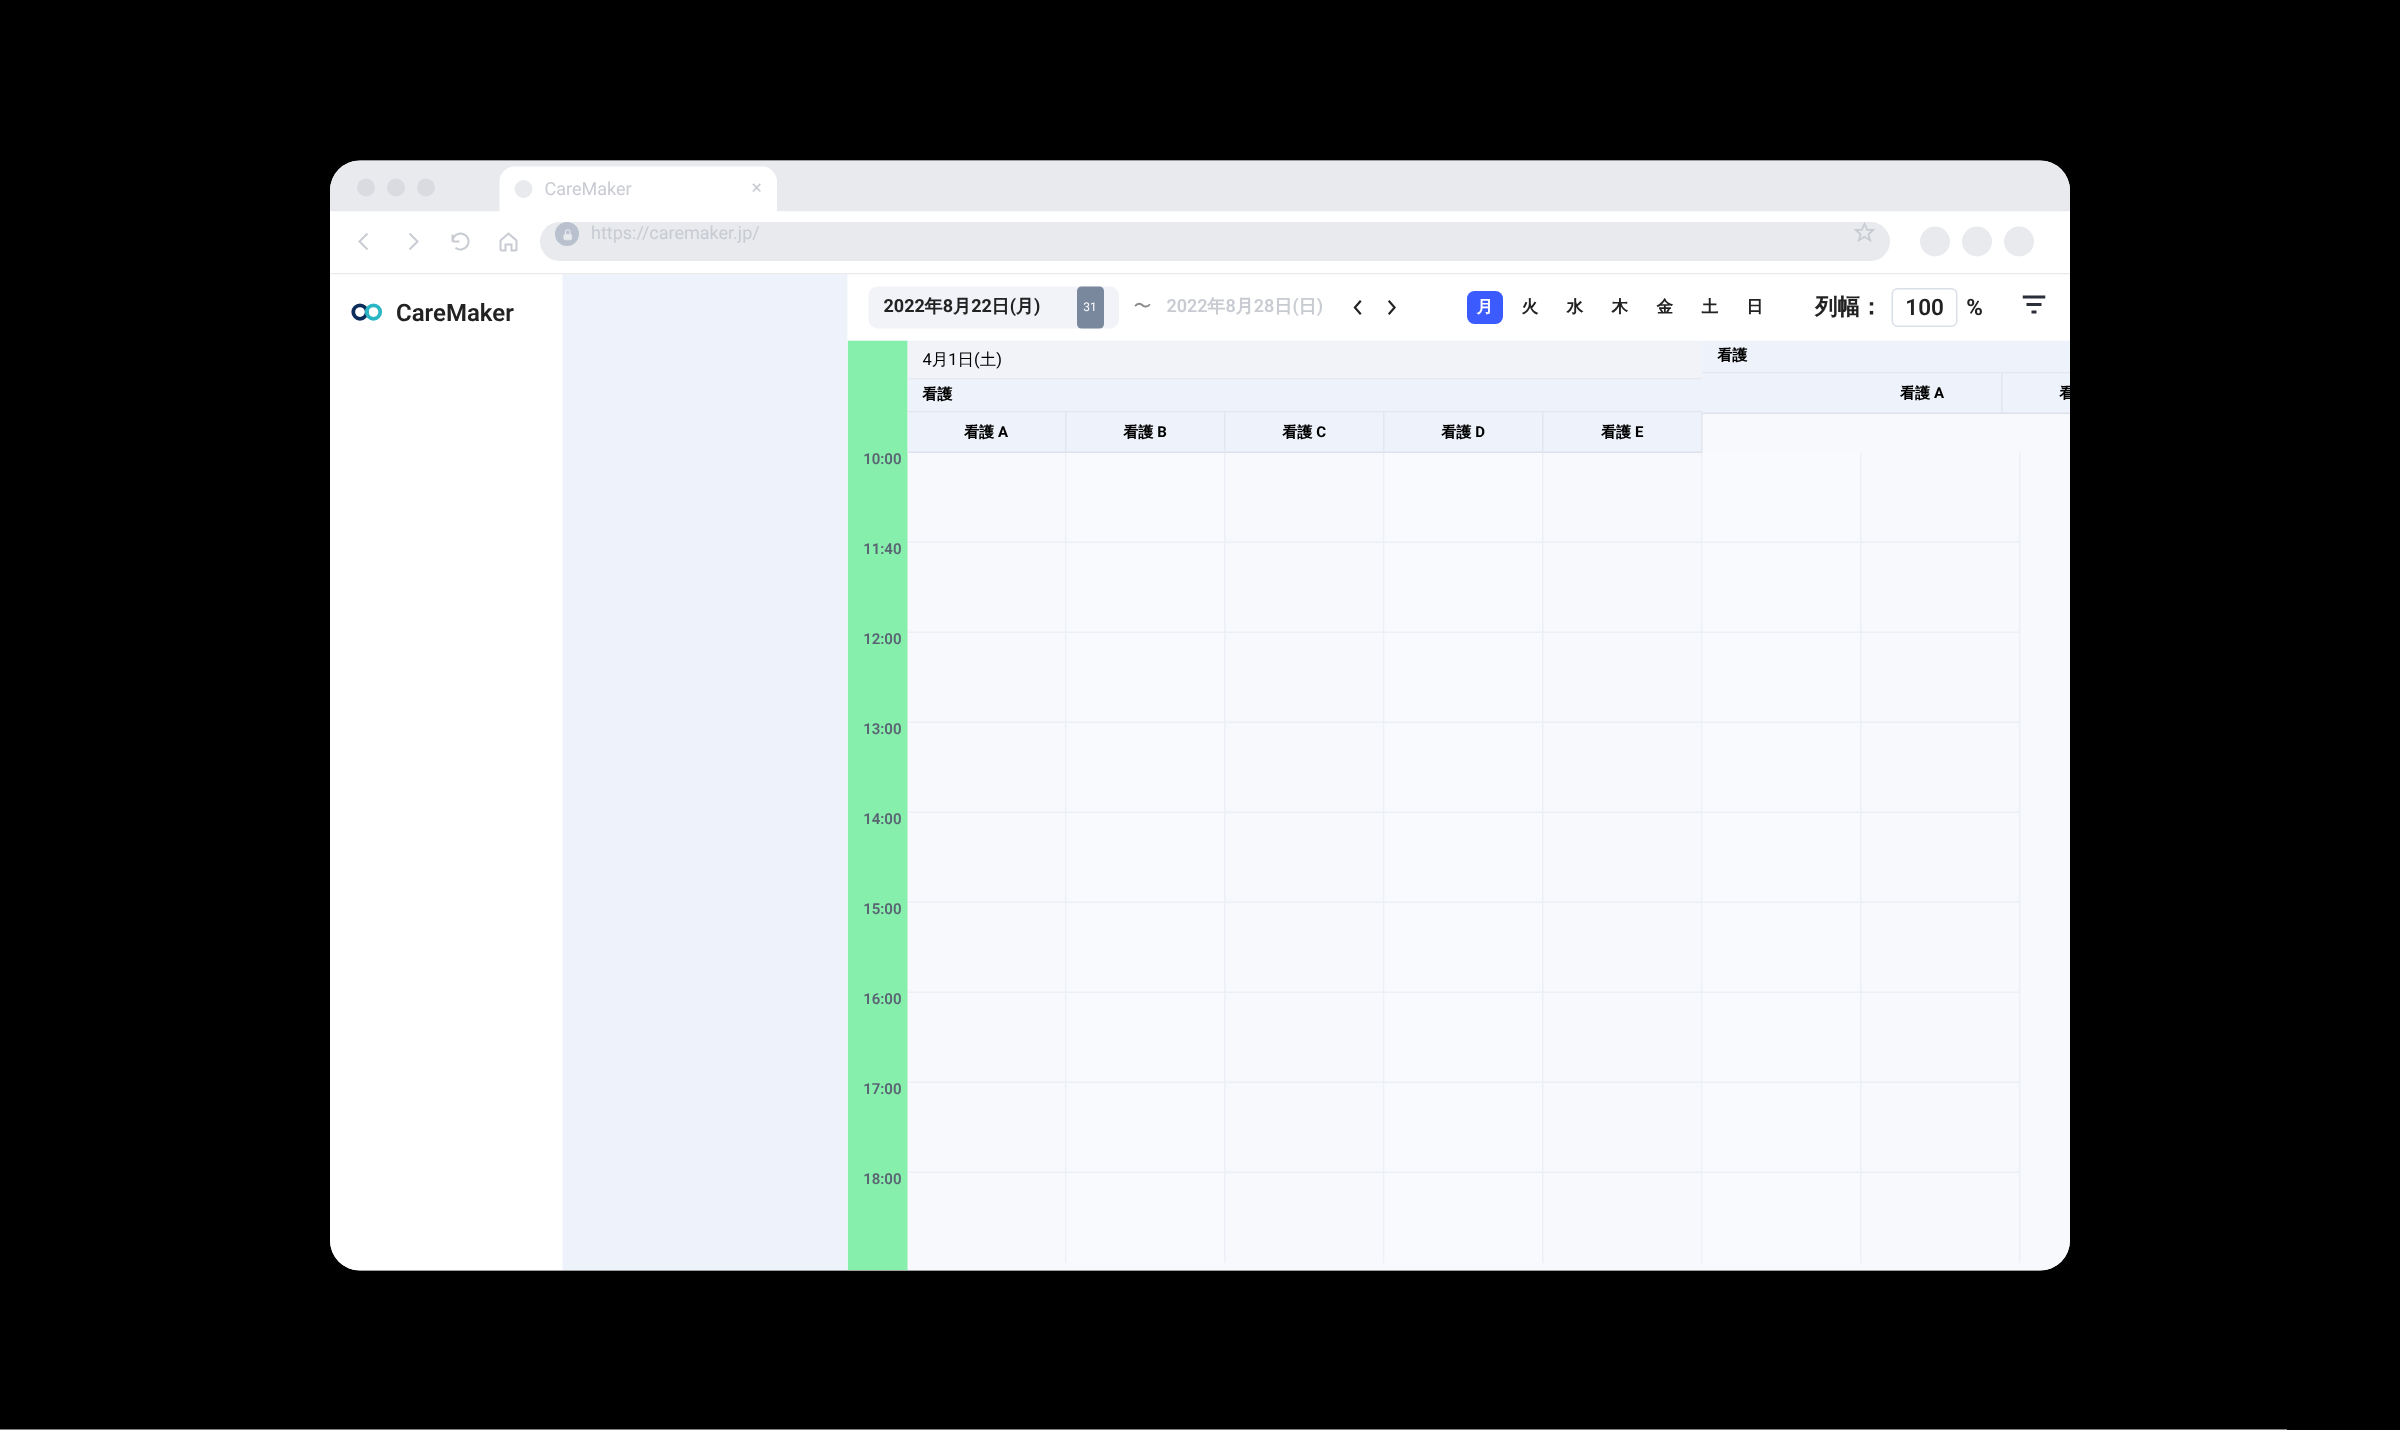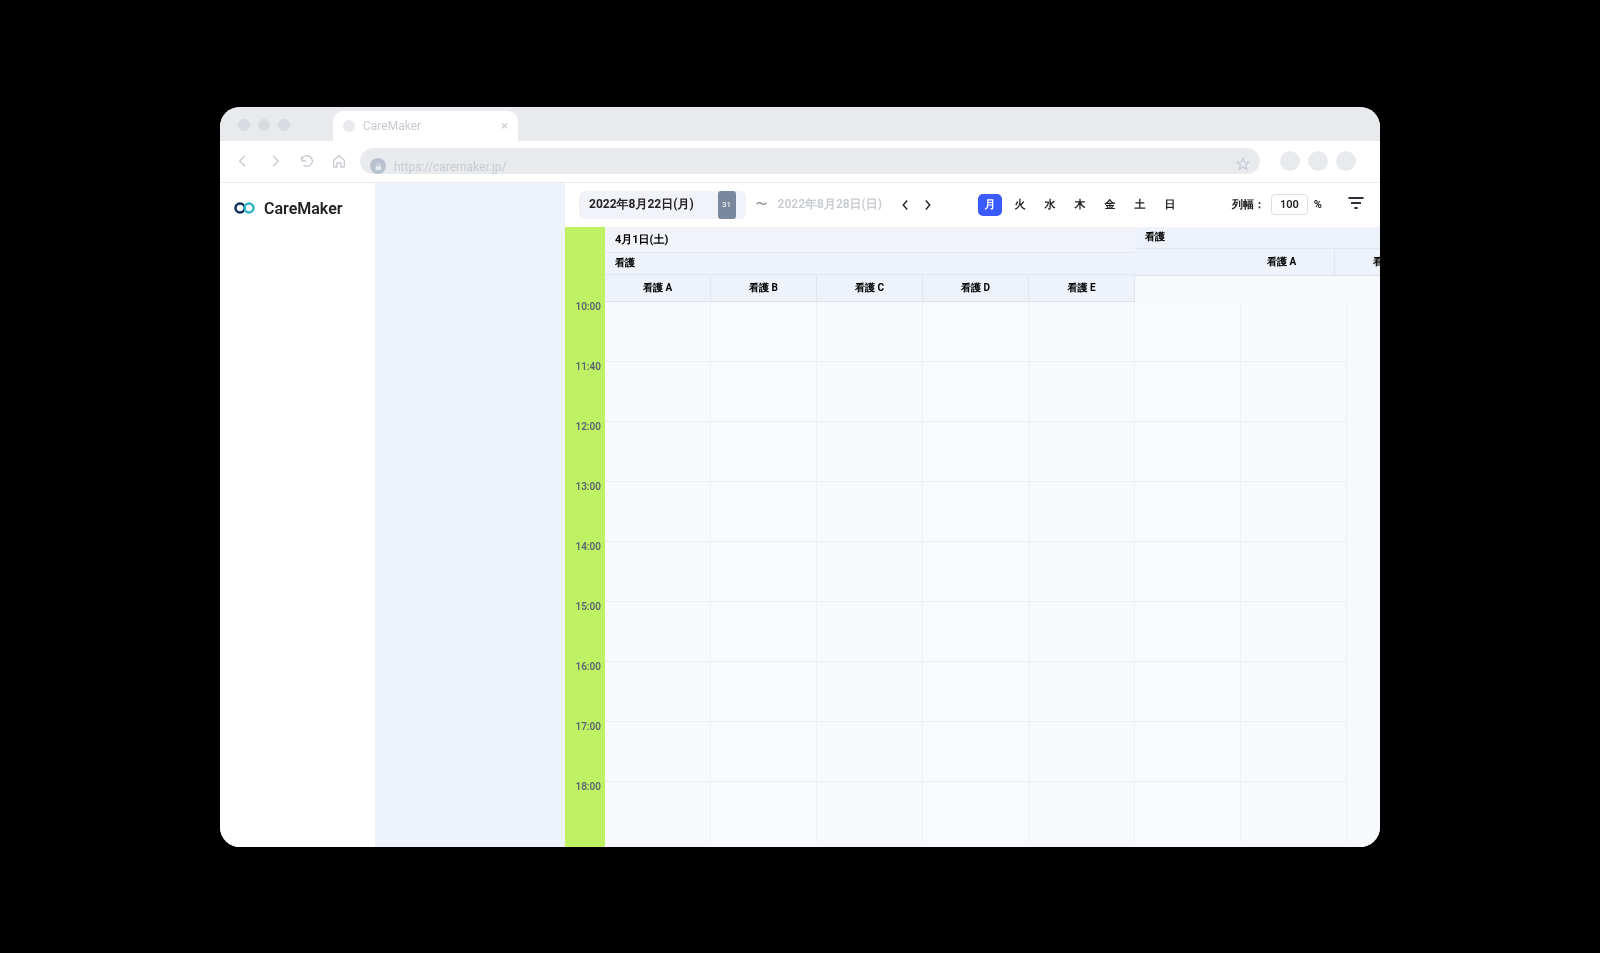--- a/index.html
+++ b/index.html
@@ -9,21 +9,21 @@
     
     .browser-top { background: #E8EAEE; height: 34px; display: flex; align-items: flex-end; padding-left: 10px; }
     .win-dots { display: flex; gap: 8px; padding: 10px 8px; }
     .win-dot { width: 12px; height: 12px; border-radius: 50%; background: #D9DBE0; }
     .tab { background: #fff; height: 30px; width: 185px; margin-left: 35px; border-radius: 10px 10px 0 0; display: flex; align-items: center; padding: 0 10px; gap: 8px; font-size: 12px; color: #C8CBD2; position: relative; }
     .tab-fav { width: 12px; height: 12px; border-radius: 50%; background: #E8EAEE; }
     .tab-close { margin-left: auto; color: #C8CBD2; font-size: 13px; }
     .toolbar { background: #fff; height: 42px; border-bottom: 1px solid #E8EAEE; display: flex; align-items: center; padding: 0 12px; gap: 10px; }
     .nav-icon { width: 22px; height: 22px; display: flex; align-items: center; justify-content: center; color: #C8CBD2; font-weight: 700; }
     .nav-icon svg { width: 16px; height: 16px; stroke: #C8CBD2; stroke-width: 2; fill: none; }
-    .addr { flex: 0 0 auto; width: 900px; height: 26px; background: #E8EAEE; border-radius: 13px; display: flex; align-items: flex-end; padding: 0 10px; gap: 8px; color: #C8CBD2; font-size: 12px; }
+    .addr { flex: 0 0 auto; width: 900px; height: 26px; background: #E8EAEE; border-radius: 13px; display: flex; align-items: flex-start; padding: 0 10px; gap: 8px; color: #C8CBD2; font-size: 12px; }
     .addr-lock { width: 16px; height: 16px; border-radius: 50%; background: #B9C1CF; display: flex; align-items: center; justify-content: center; }
     .addr-lock svg { width: 9px; height: 9px; stroke: #E8EAEE; fill: #E8EAEE; }
     .addr-star { margin-left: auto; }
     .addr-star svg { width: 14px; height: 14px; stroke: #C8CBD2; fill: none; stroke-width: 2; }
     .right-dots { display: flex; gap: 8px; margin-left: 10px; }
     .right-dot { width: 20px; height: 20px; border-radius: 50%; background: #E8EAEE; }
 
     
     .app { display: flex; height: calc(100% - 76px); }
     .sidebar-logo { width: 155px; background: #fff; padding: 16px 14px; }
@@ -38,34 +38,34 @@
     .date-input { background: #F1F3F8; border-radius: 6px; height: 28px; display: flex; align-items: center; padding: 0 10px; gap: 24px; }
     .cal-icon { width: 18px; height: 28px; border-radius: 3px; background: #7a889e; color: #fff; font-size: 8px; font-weight: 400; display: flex; align-items: center; justify-content: center; line-height: 1; }
     .tilde { font-weight: 400; color: #888; }
     .date-end { color: #C8CBD2; font-weight: 600; }
     .nav-arrows { display: flex; gap: 2px; margin-left: 4px; }
     .nav-arrows span { width: 20px; height: 24px; display: flex; align-items: center; justify-content: center; cursor: pointer; }
     .nav-arrows svg { width: 9px; height: 14px; stroke: #222; stroke-width: 2.5; fill: none; }
     .day-pills { display: flex; gap: 6px; margin-left: 30px; }
     .day-pill { width: 24px; height: 22px; border-radius: 5px; display: flex; align-items: center; justify-content: center; font-size: 11px; font-weight: 700; background: transparent; cursor: pointer; }
     .day-pill.active { background: #3B5BFF; color: #fff; }
-    .col-width { margin-left: auto; display: flex; align-items: center; gap: 6px; font-size: 11px; font-weight: 700; }
+    .col-width { margin-left: auto; display: flex; align-items: center; gap: 6px; font-size: 15px; font-weight: 700; }
     .col-width-val { border: 1px solid #DADFE8; border-radius: 4px; padding: 3px 8px; min-width: 34px; text-align: center; font-weight: 600; }
     .filter-btn { margin-left: 14px; cursor: pointer; }
     .filter-btn svg { width: 20px; height: 20px; stroke: #2a2f3a; stroke-width: 2.4; fill: none; }
 
     
     .sched { flex: 1; overflow: hidden; display: flex; }
-    .time-gutter { width: 40px; flex: 0 0 40px; background: #bef264; padding-top: 75px; font-size: 10px; color: #5a6372; text-align: right; font-weight: 600; }
+    .time-gutter { width: 40px; flex: 0 0 40px; background: #86efac; padding-top: 75px; font-size: 10px; color: #5a6372; text-align: right; font-weight: 600; }
     .time-gutter div { height: 60px; padding-right: 4px; line-height: 1; }
     .sched-body { flex: 1; overflow: hidden; }
     .sched-header { display: flex; height: 75px; }
     .day-col { flex: 0 0 530px; display: flex; flex-direction: column; }
     .day-col.second { flex: 0 0 400px; }
-    .day-date { height: 26px; display: flex; align-items: center; padding-left: 10px; font-size: 11px; font-weight: 700; background: #F1F3F8; border-bottom: 1px solid #E4E8F0; }
+    .day-date { height: 26px; display: flex; align-items: center; padding-left: 10px; font-size: 11px; font-weight: 400; background: #F1F3F8; border-bottom: 1px solid #E4E8F0; }
     .day-group { height: 22px; display: flex; align-items: center; padding-left: 10px; font-size: 10px; font-weight: 700; background: #EEF2FA; border-bottom: 1px solid #E1E6EF; }
     .staff-row { height: 27px; display: flex; background: #EEF2FA; border-bottom: 1px solid #DCE1EB; justify-content: center; }
     .staff-cell { flex: 0 0 106px; display: flex; align-items: center; justify-content: center; font-size: 10px; font-weight: 700; border-right: 1px solid #E1E6EF; }
     .day-col.second .staff-cell { flex: 0 0 106px; }
 
     .grid-body { display: flex; }
     .day-grid { flex: 0 0 530px; display: flex; }
     .day-grid.second { flex: 0 0 400px; }
     .grid-col { flex: 0 0 106px; border-right: 1px solid #eceff5; }
     .grid-col.alt { background: #F8FAFD; }

